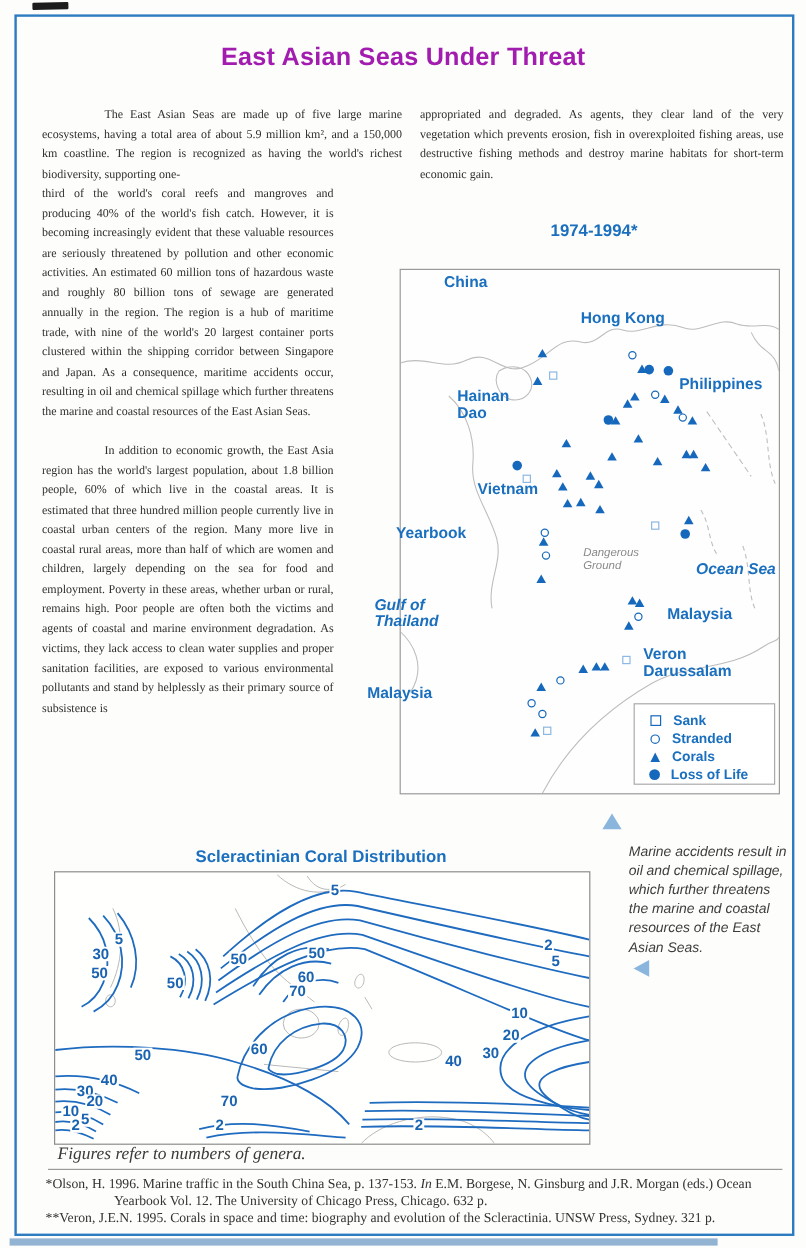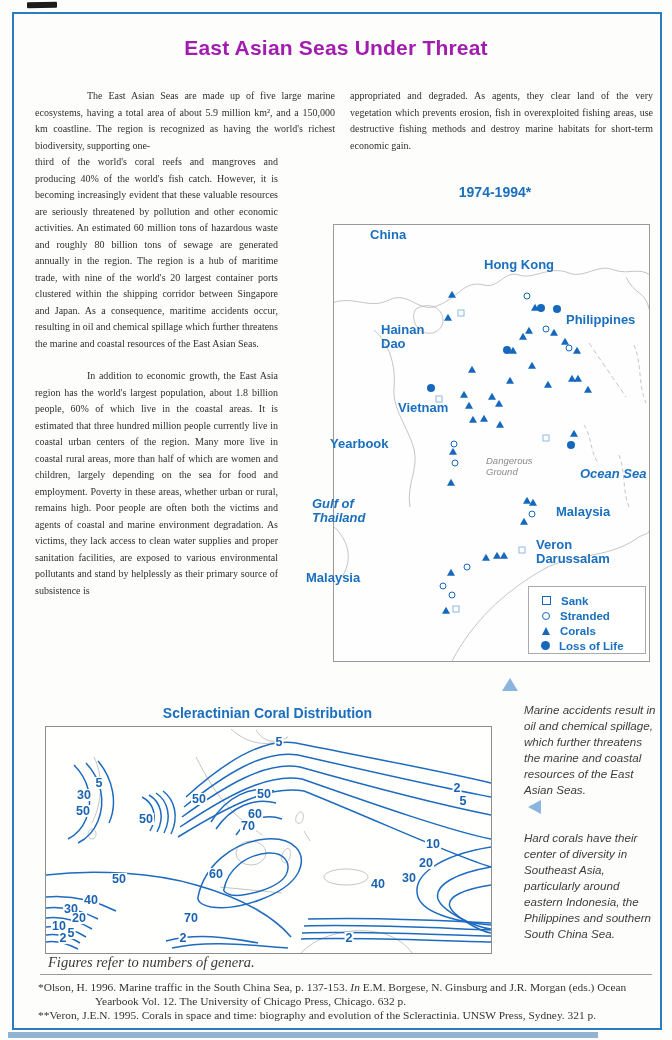--- a/index.html
+++ b/index.html
@@ -207,21 +207,20 @@
             <span class="lg-sym fc"></span>
             <span class="lg-lab">Loss of Life</span>
           </div>
         </div>
     </div>
   </div>
 
   <div class="tri-up"></div>
   <div class="note note1">Marine accidents result in oil and chemical spillage, which further threatens the marine and coastal resources of the East Asian Seas.</div>
   <div class="tri-left"></div>
-  <div class="note note2">Hard corals have their center of diversity in Southeast Asia, particularly around eastern Indonesia, the Philippines and southern South China Sea.</div>
 
   <div class="coral-title">Scleractinian Coral Distribution</div>
   <div class="map2">
     <svg width="445" height="226" viewBox="0 0 445 226">
       <g stroke="#b5b5b5" stroke-width="0.8" fill="none">
         <path d="M 185,2 C 200,16 222,22 242,10 M 210,3 C 216,13 226,17 236,12"></path>
         <path d="M 48,30 C 58,50 56,76 46,96 M 46,102 a 4,5 0 1 0 0.1,0"></path>
         <path d="M 150,30 C 160,50 172,70 186,84 C 196,94 206,100 216,108"></path>
         <ellipse cx="205" cy="126" rx="15" ry="12"></ellipse>
         <path d="M 236,128 c 4,-10 10,-8 8,2 c -2,8 -10,8 -8,-2 Z"></path>

